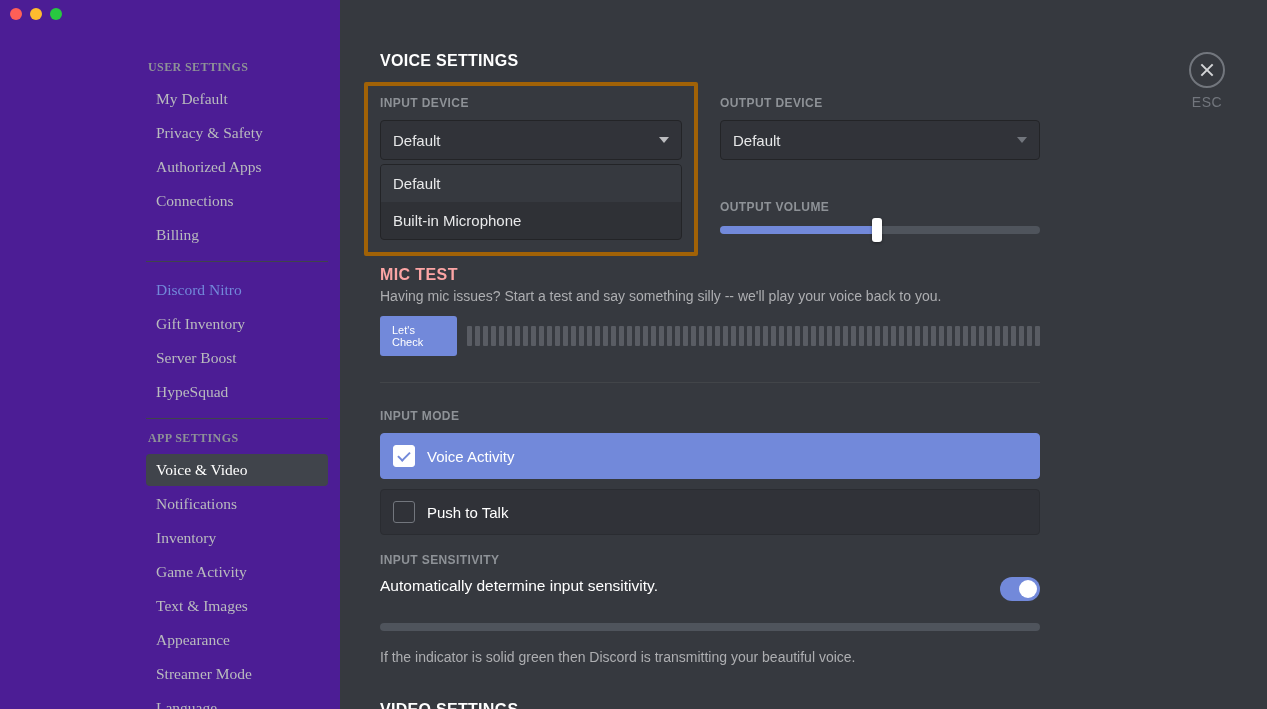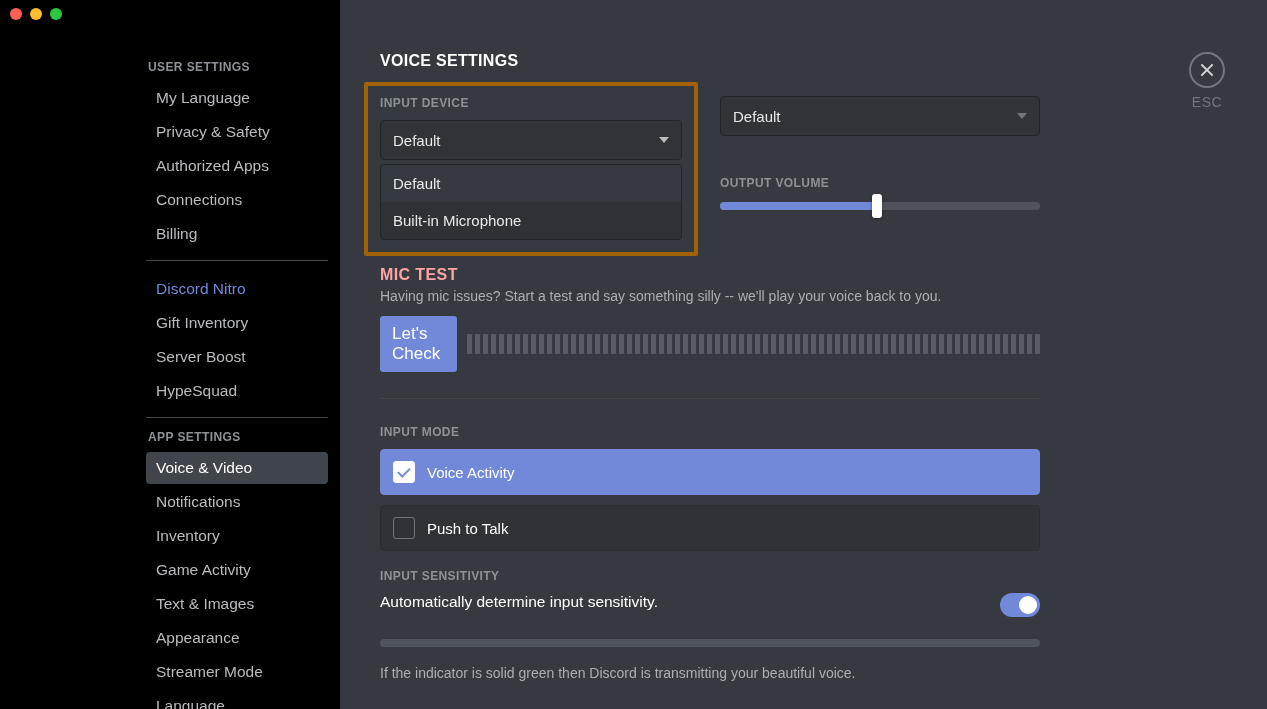--- a/index.html
+++ b/index.html
@@ -23,25 +23,26 @@
   .tl-yellow { background: #febc2e; }
   .tl-green { background: #28c840; }
 
   .app {
     display: flex;
     width: 100%;
     height: 100%;
   }
   .sidebar {
     width: 340px;
-    background: #000000;
+    background: #4c1d95;
     padding-top: 50px;
     padding-left: 146px;
     padding-right: 12px;
     overflow: hidden;
+    font-family: Liberation Serif, serif;
   }
   .sidebar-cat {
     font-size: 12px;
     font-weight: 700;
     color: #8e9297;
     letter-spacing: 0.4px;
     margin: 10px 0 8px 2px;
     text-transform: uppercase;
   }
   .sidebar-item {
@@ -152,21 +153,21 @@
     border-radius: 3px;
     top: 50%; transform: translate(-50%, -50%);
     box-shadow: 0 1px 3px rgba(0,0,0,0.4);
   }
 
   .mic-test-row { display: flex; align-items: center; gap: 10px; margin-top: 10px; }
   .btn-check {
     background: #7289da;
     color: #fff;
     border-radius: 3px;
-    font-size: 17px;
+    font-size: 11px;
     padding: 8px 12px;
     cursor: pointer;
   }
   .vu-meter {
     flex: 1;
     height: 20px;
     display: flex;
     gap: 3px;
   }
   .vu-bar { width: 5px; background: #595c63; border-radius: 1px; }
@@ -279,21 +280,21 @@
 
 <div class="traffic-lights">
   <div class="tl tl-red"></div>
   <div class="tl tl-yellow"></div>
   <div class="tl tl-green"></div>
 </div>
 
 <div class="app">
   <div class="sidebar">
     <div class="sidebar-cat">USER SETTINGS</div>
-    <div class="sidebar-item">My Language</div>
+    <div class="sidebar-item">My Default</div>
     <div class="sidebar-item">Privacy &amp; Safety</div>
     <div class="sidebar-item">Authorized Apps</div>
     <div class="sidebar-item">Connections</div>
     <div class="sidebar-item">Billing</div>
     <div class="sidebar-divider"></div>
     <div class="sidebar-item nitro">Discord Nitro</div>
     <div class="sidebar-item">Gift Inventory</div>
     <div class="sidebar-item">Server Boost</div>
     <div class="sidebar-item">HypeSquad</div>
     <div class="sidebar-divider"></div>
@@ -327,20 +328,21 @@
               <span>Default</span>
               <span class="chevron"></span>
             </div>
             <div class="dropdown-list">
               <div class="dropdown-option hover">Default</div>
               <div class="dropdown-option">Built-in Microphone</div>
             </div>
           </div>
         </div>
         <div class="device-col output-col">
+          <div class="sub-label">OUTPUT DEVICE</div>
           <div class="select">
             <span>Default</span>
             <span class="chevron muted"></span>
           </div>
 
           <div style="margin-top:40px;">
             <div class="sub-label">OUTPUT VOLUME</div>
             <div class="slider-track">
               <div class="slider-fill" style="width:49%"></div>
               <div class="slider-thumb" style="left:49%"></div>

